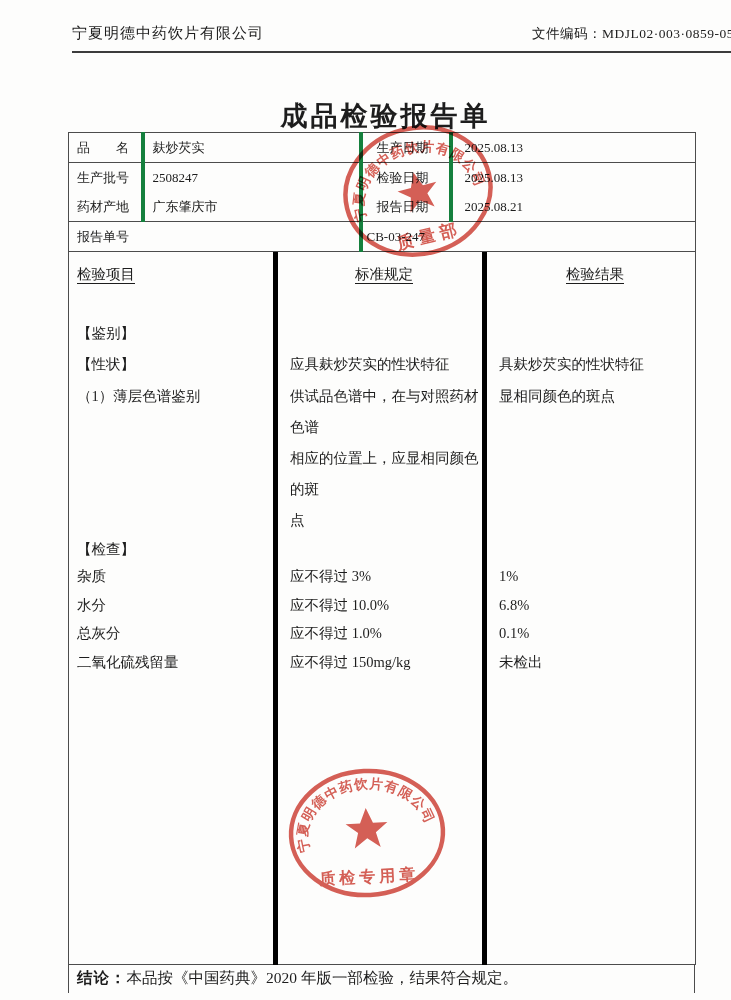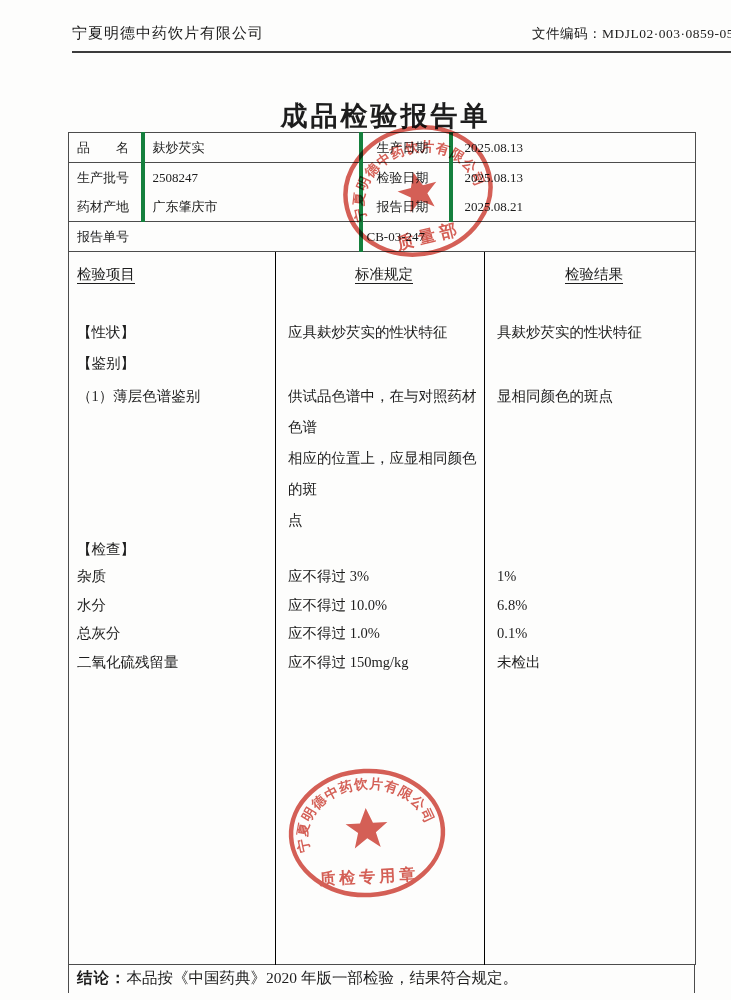--- a/index.html
+++ b/index.html
@@ -19,21 +19,21 @@
   td,th{font-size:13px;font-weight:normal;overflow:hidden;white-space:nowrap;}
   .info{border:1px solid #4c4c4c;}
   .info td{border-left:4px solid #15803d;padding:0 0 0 8px;height:29px;}
   .info td:first-child{border-left:none;}
   .info tr.bb td{border-bottom:1px solid #4c4c4c;}
   .info td.c3{padding-left:14px;}
   .info td.c4{padding-left:12px;}
   .info td.rptval{padding-left:4px;}
 
   .insp{border:1px solid #4c4c4c;border-top:none;font-size:14.5px;}
-  .insp td,.insp th{border-left:1px solid #000000;padding:0 0 0 8px;font-size:14.5px;}
+  .insp td,.insp th{border-left:5px solid #000000;padding:0 0 0 8px;font-size:14.5px;}
   .insp td:first-child,.insp th:first-child{border-left:none;}
   .insp th{vertical-align:top;padding-top:13px;height:52px;text-align:center;}
   .insp th.left{text-align:left;}
   .insp th span{text-decoration:underline;text-underline-offset:4px;}
   .insp td.std,.insp td.res{padding-left:12px;}
   .insp tr.multi td{vertical-align:top;line-height:31px;padding-top:2px;}
   .insp td.pre{white-space:pre-line;}
 
   .conclusion{border-left:1px solid #4c4c4c;border-right:1px solid #4c4c4c;width:627px;box-sizing:border-box;height:28px;line-height:26px;font-size:15.5px;padding-left:8px;}
   .conclusion b{letter-spacing:1px;}
@@ -95,29 +95,29 @@
           <col style="width:207px">
           <col style="width:209px">
           <col style="width:211px">
         </colgroup>
       <tbody>
           <tr>
         <th class="left"><span>检验项目</span></th>
         <th><span>标准规定</span></th>
         <th><span>检验结果</span></th>
       </tr>
+      <tr style="height:32px">
+        <td>【鉴别】</td>
+        <td class="std"></td>
+        <td class="res"></td>
+      </tr>
       <tr style="height:30px">
         <td>【性状】</td>
         <td class="std">应具麸炒芡实的性状特征</td>
         <td class="res">具麸炒芡实的性状特征</td>
-      </tr>
-      <tr style="height:32px">
-        <td>【鉴别】</td>
-        <td class="std"></td>
-        <td class="res"></td>
       </tr>
       <tr class="multi" style="height:90px">
         <td>（1）薄层色谱鉴别</td>
         <td class="std pre">供试品色谱中，在与对照药材色谱
 相应的位置上，应显相同颜色的斑
 点</td>
         <td class="res">显相同颜色的斑点</td>
       </tr>
       <tr style="height:26px">
         <td>【检查】</td>

